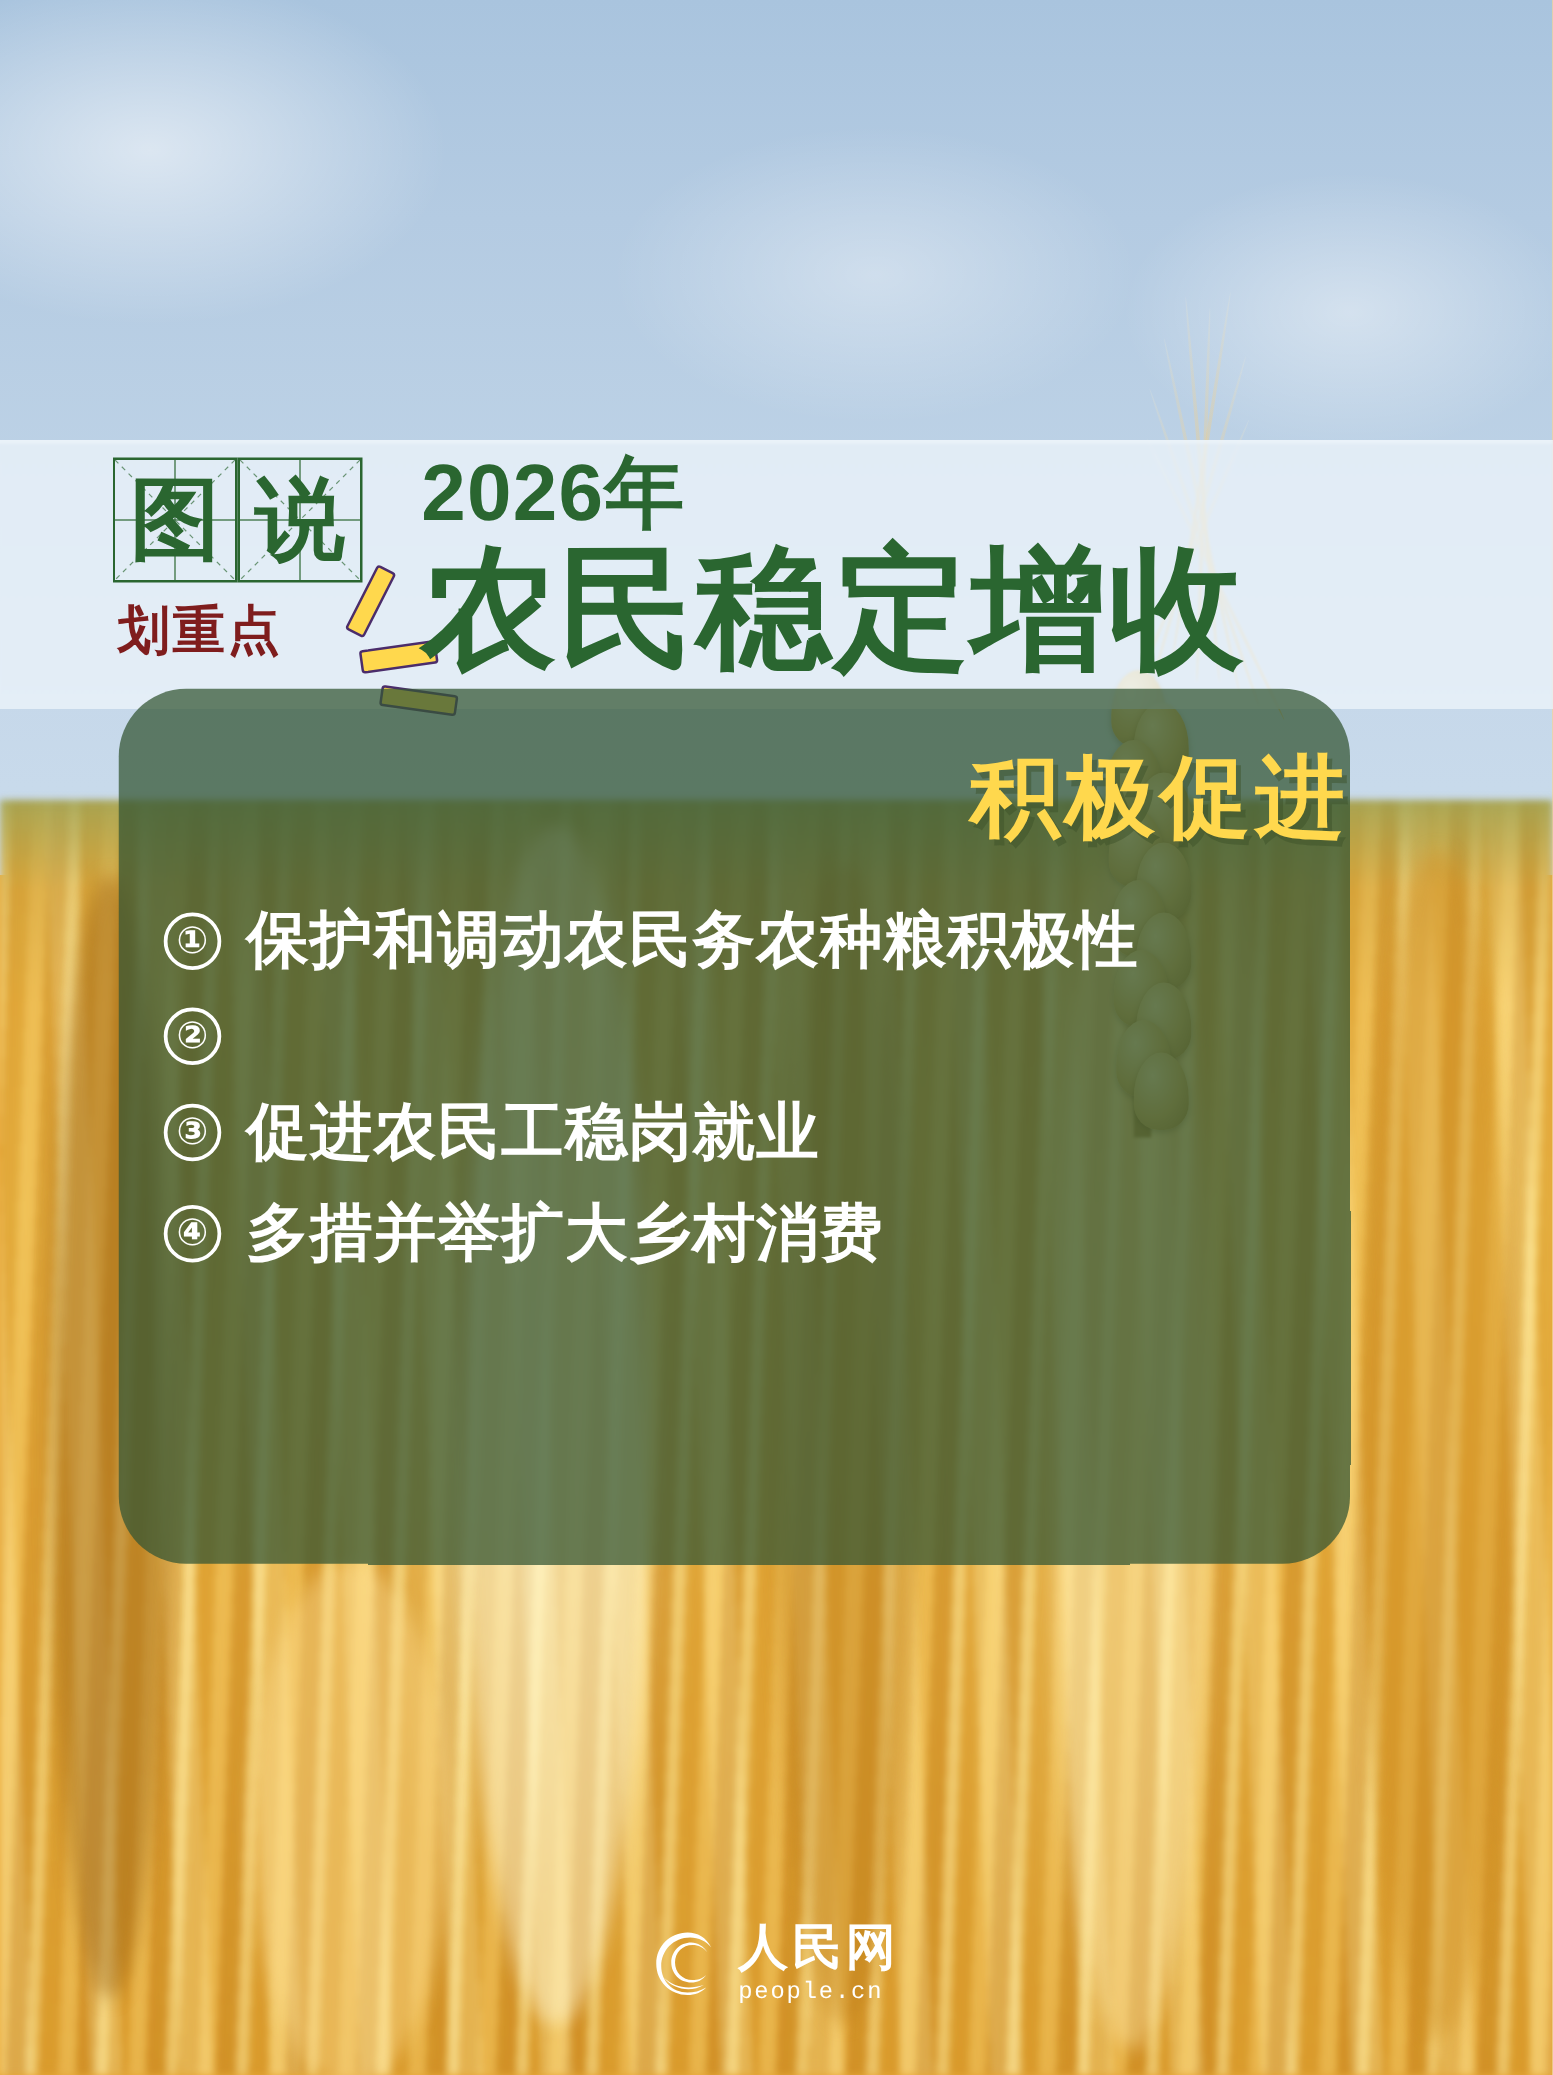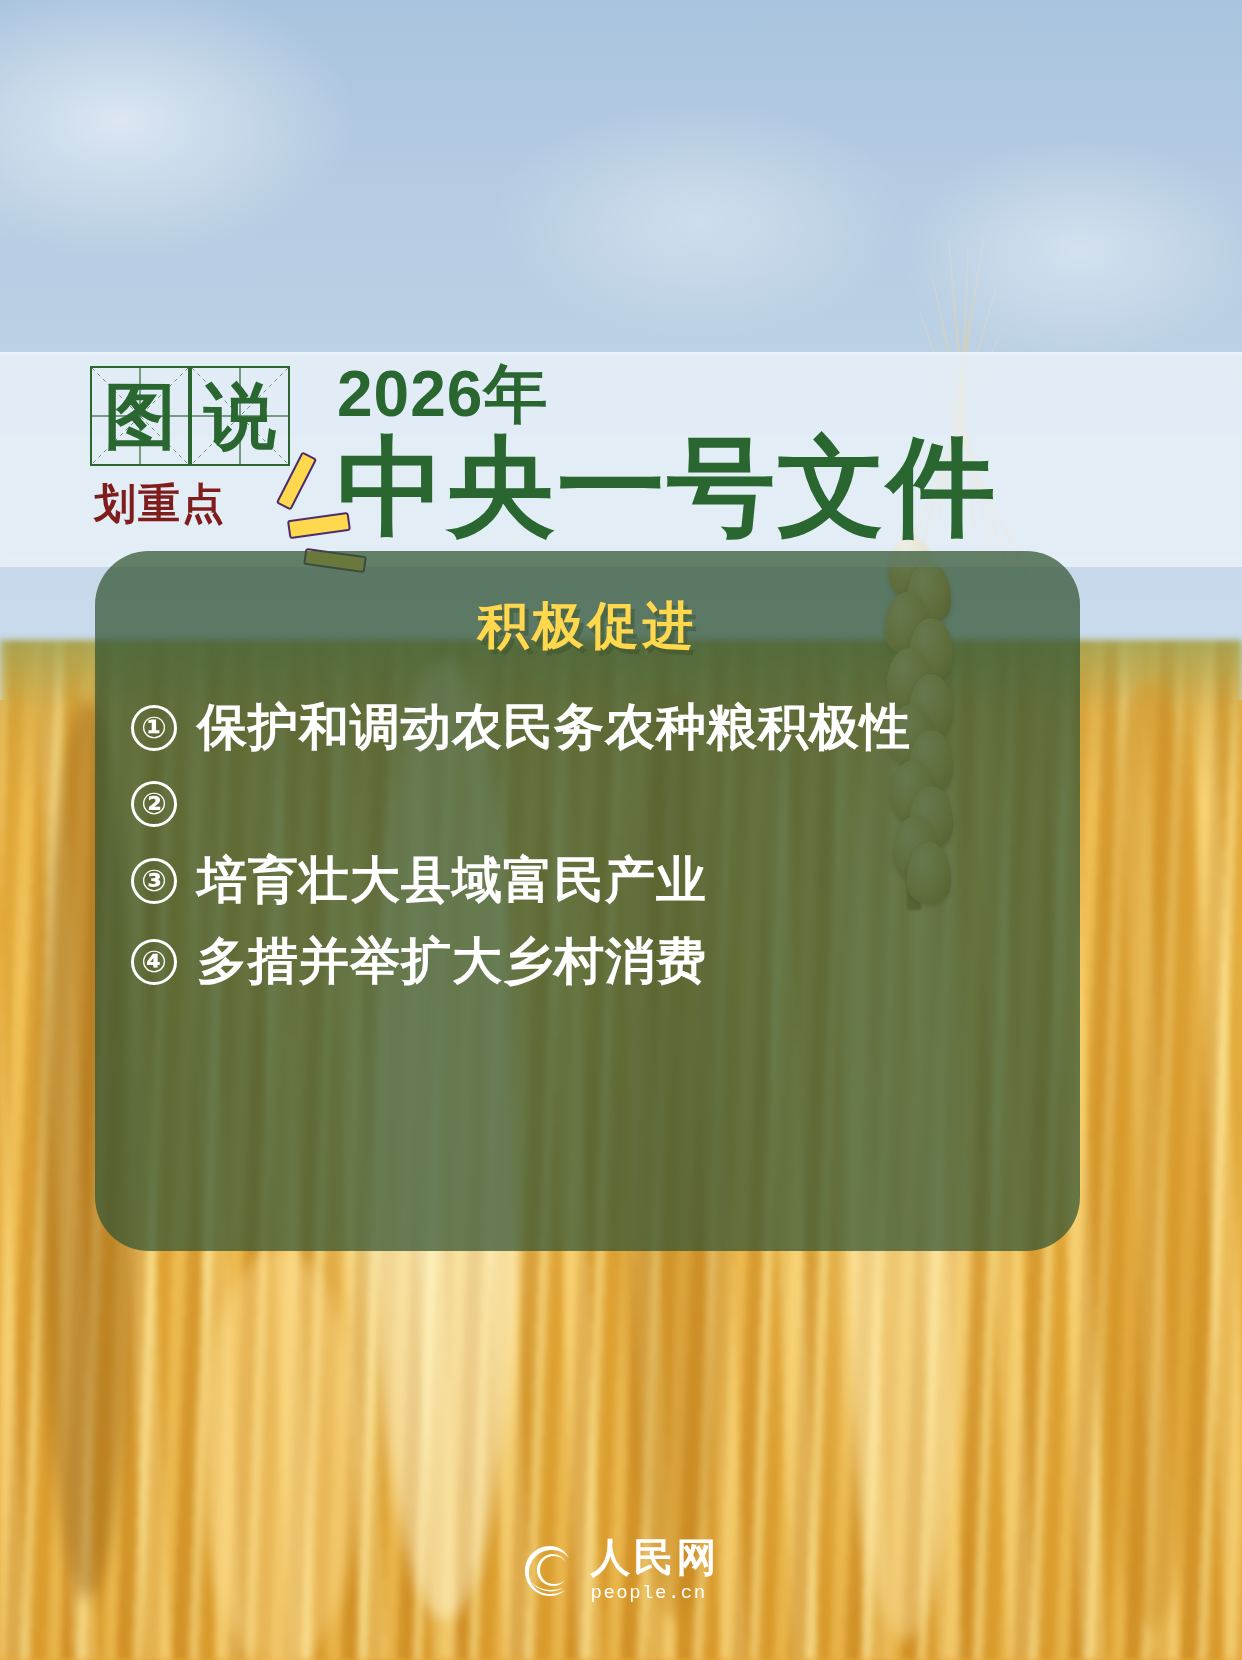--- a/index.html
+++ b/index.html
@@ -133,22 +133,22 @@
   }
 
   
   .card {
     position:absolute; left:95px; top:551px; width:985px; height:700px;
     border-radius:54px;
     background:rgba(52,86,52,.74);
     overflow:hidden;
   }
   .card-head {
-    margin-top:44px; text-align:center;
-    font-size:51px; font-weight:bold; line-height:1.20;
+    margin-top:44px; text-align:right;
+    font-size:72px; font-weight:bold; line-height:1.20;
     color:#ffd84d; letter-spacing:4px;
     text-shadow:4px 5px 0 rgba(60,80,40,.45);
     font-family:"Liberation Sans","DejaVu Sans",sans-serif;
   }
   .card-head .l2 { display:block; }
 
   .list { margin-top:44px; padding-left:36px; }
   .item {
     display:flex; align-items:center; gap:20px;
     margin-bottom:26px;
@@ -251,39 +251,39 @@
   </div>
 
   <div class="dashes">
     <div class="dash d1"></div>
     <div class="dash d2"></div>
     <div class="dash d3"></div>
   </div>
 
   <div class="title-block">
     <div class="title-year">2026年</div>
-    <div class="title-main">中央一号文件</div>
+    <div class="title-main">农民稳定增收</div>
   </div>
 
   <div class="card">
     <div class="card-head">
       <span class="l1">积极促进</span>
     </div>
 
     <div class="list">
       <div class="item">
         <span class="num">①</span>
         <span class="item-text">保护和调动农民务农种粮积极性</span>
       </div>
       <div class="item">
         <span class="num">②</span>
       </div>
       <div class="item">
         <span class="num">③</span>
-        <span class="item-text">培育壮大县域富民产业</span>
+        <span class="item-text">促进农民工稳岗就业</span>
       </div>
       <div class="item">
         <span class="num">④</span>
         <span class="item-text">多措并举扩大乡村消费</span>
       </div>
     </div>
   </div>
 
   <div class="footer-logo">
     <div class="pl-mark">

